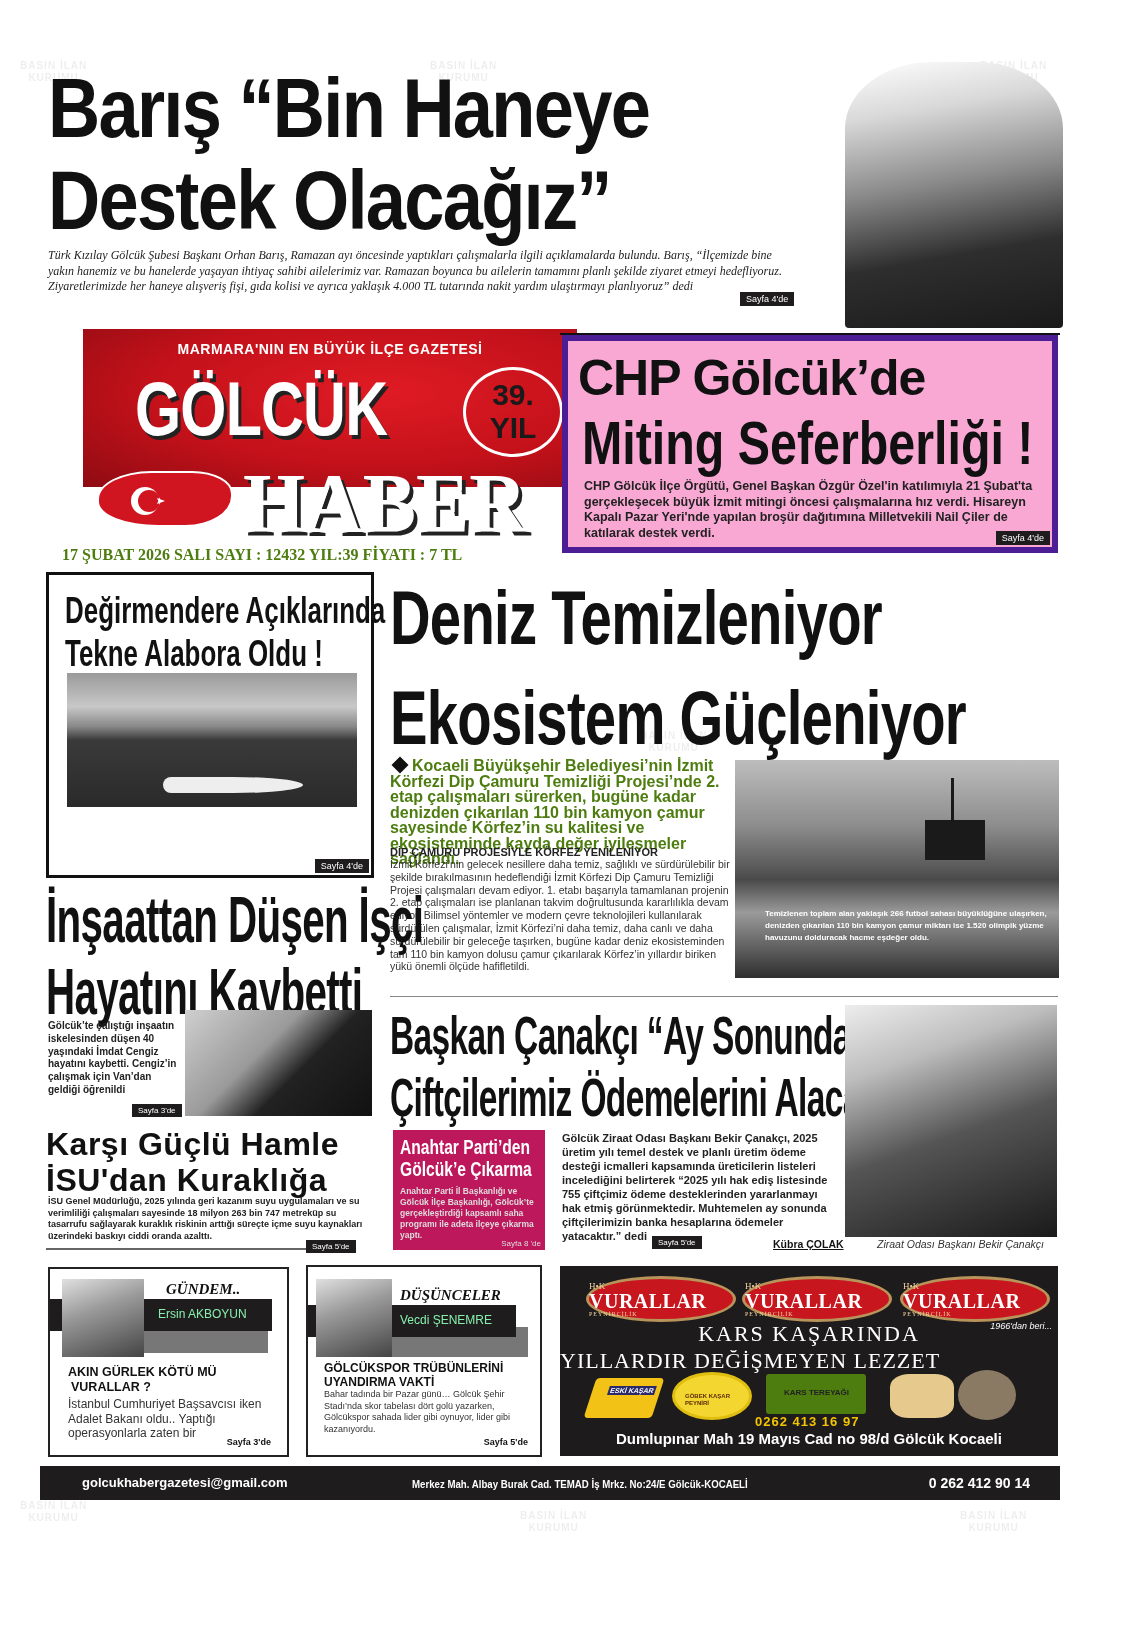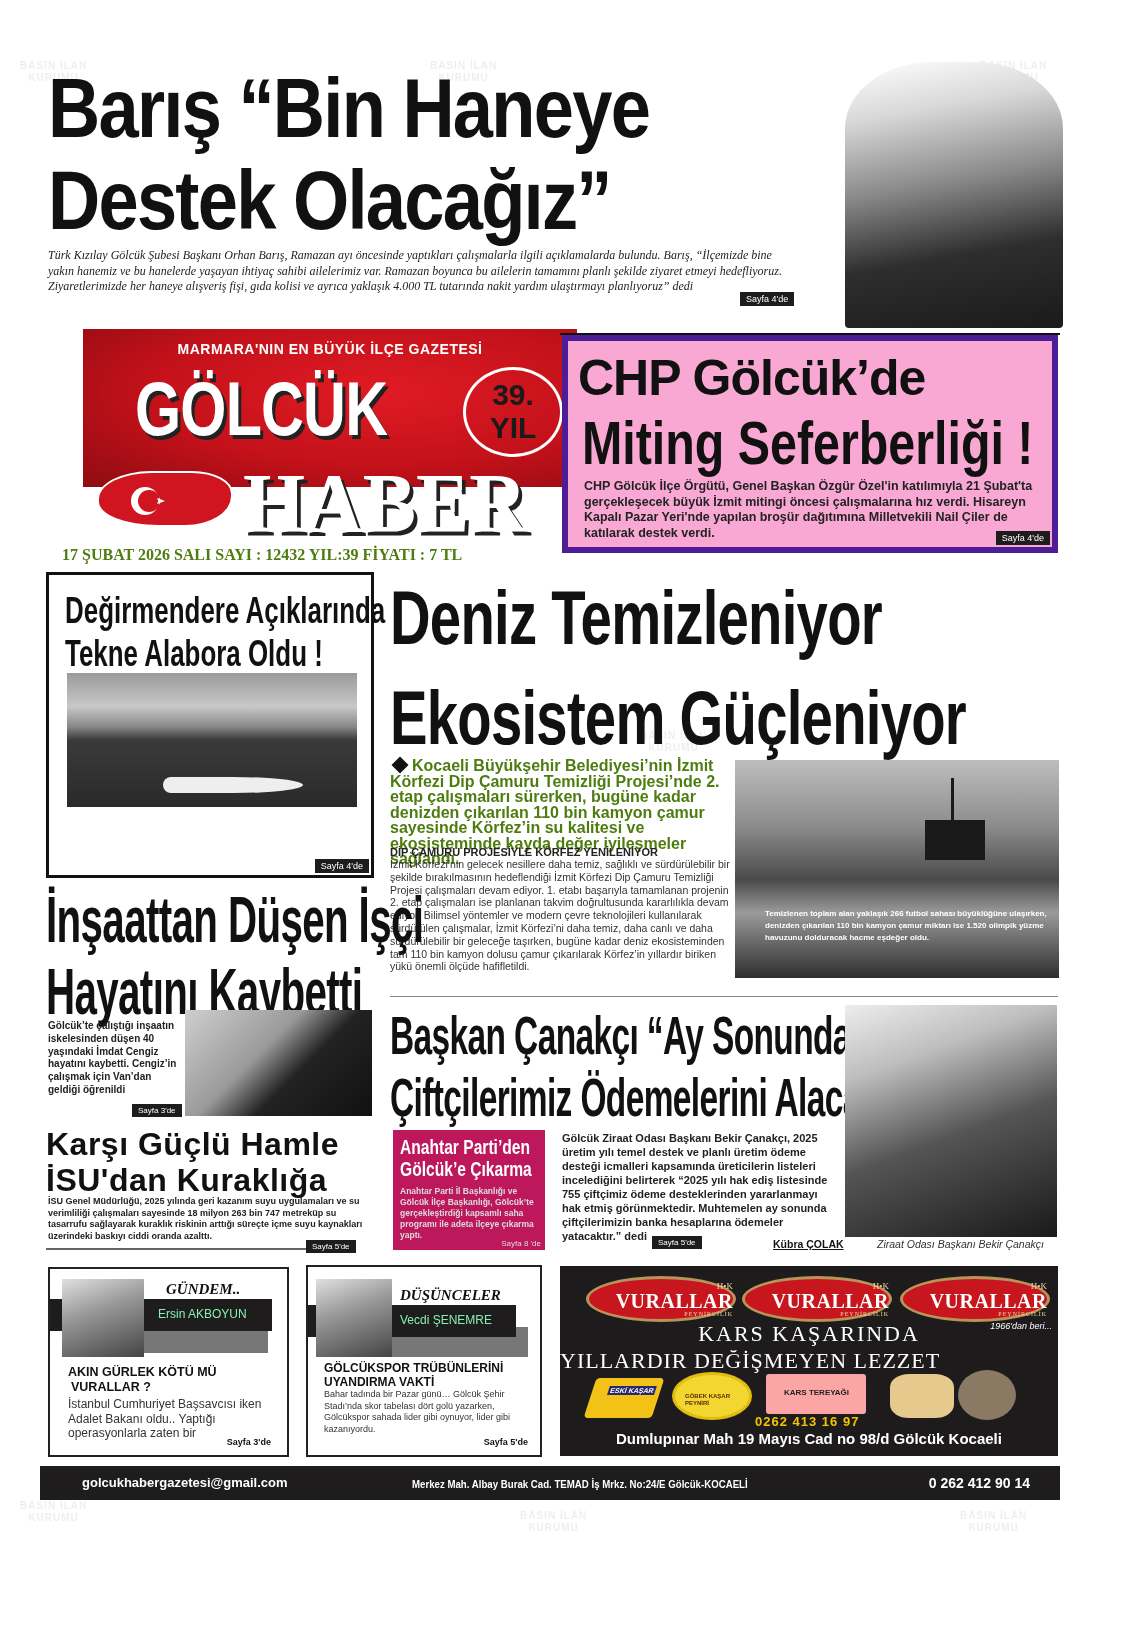--- a/index.html
+++ b/index.html
@@ -70,21 +70,21 @@
   .col-box { position:absolute; border: 2px solid #222; background: #fff; }
   .col-photo { position:absolute; width: 82px; height: 78px; background: linear-gradient(160deg, #e0e0e0 0%, #999 40%, #444 100%); }
   .col-bar { position:absolute; background:#1e1c1d; color:#86efac; font-size: 12px; padding: 8px 0 0 14px; }
   .col-bar-shadow { position:absolute; background:#777; }
   .col-title { position:absolute; font-family: "Liberation Serif", serif; font-style: italic; font-weight: 700; font-size: 15px; }
   .col-headline { position:absolute; font-weight: 700; color:#111; }
   .col-body { position:absolute; color:#333; }
 
   
   #ad { left: 560px; top: 1266px; width: 498px; height: 190px; background: #1d1b1c; }
-  .vural-logo { position:absolute; top: 10px; width: 150px; height: 46px; border-radius: 50%; background: #c8161e; border: 3px solid #b8935a; color:#fff; text-align:right; }
+  .vural-logo { position:absolute; top: 10px; width: 150px; height: 46px; border-radius: 50%; background: #c8161e; border: 3px solid #b8935a; color:#fff; text-align:left; }
   .vural-logo .hk { font-family: "Liberation Serif", serif; font-size: 9px; line-height: 10px; margin-top: 2px; color:#f2d3a0; }
   .vural-logo .nm { font-family: "Liberation Serif", serif; font-weight: 900; font-size: 20px; line-height: 20px; letter-spacing: 0.5px; }
   .vural-logo .sb { font-family: "Liberation Serif", serif; font-size: 6px; letter-spacing: 1px; color:#f2d3a0; }
   #ad-line1 { position:absolute; left: 0; right: 0; top: 55px; text-align:center; font-family:"Liberation Serif", serif; font-size: 22px; color:#fff; letter-spacing: 2px; }
   #ad-line2 { position:absolute; left: 0; right: 0; top: 82px; font-family:"Liberation Serif", serif; font-size: 22px; color:#fff; letter-spacing: 1px; }
   #ad-since { position:absolute; right: 6px; top: 55px; font-size: 9px; font-style: italic; color:#fff; }
   #ad-phone { position:absolute; left: 195px; top: 148px; font-size: 13px; font-weight: 900; color:#f5c400; letter-spacing: 1px; }
   #ad-address { position:absolute; left: 0; right: 0; top: 164px; text-align:center; font-size: 15px; font-weight: 700; color:#fff; }
   .cheese { position:absolute; }
 
@@ -246,21 +246,21 @@
   </div>
   <div id="ad-line1">KARS KAŞARINDA</div>
   <div id="ad-since">1966'dan beri...</div>
   <div id="ad-line2">YILLARDIR DEĞİŞMEYEN LEZZET</div>
   <div class="cheese" style="left:30px;top:112px;width:68px;height:40px;background:#f2c316;transform:skewX(-18deg);border-radius:4px;">
     <div style="position:absolute;left:16px;top:8px;font-size:7px;font-weight:700;color:#fff;background:#2a2a6a;padding:1px 2px;">ESKİ KAŞAR</div>
   </div>
   <div class="cheese" style="left:112px;top:106px;width:80px;height:48px;background:#f4d630;border-radius:50%;border:3px solid #e0be10;">
     <div style="position:absolute;left:10px;top:18px;font-size:6px;font-weight:700;color:#5a2a0a;width:60px;line-height:7px;">GÖBEK KAŞAR PEYNİRİ</div>
   </div>
-  <div class="cheese" style="left:206px;top:108px;width:100px;height:40px;background:#fca5a5;border-radius:3px;">
+  <div class="cheese" style="left:206px;top:108px;width:100px;height:40px;background:#4d7c0f;border-radius:3px;">
     <div style="position:absolute;left:18px;top:14px;font-size:8px;font-weight:700;color:#222;">KARS TEREYAĞI</div>
   </div>
   <div class="cheese" style="left:330px;top:108px;width:64px;height:44px;background:#e6c98c;border-radius:30%;"></div>
   <div class="cheese" style="left:398px;top:104px;width:58px;height:50px;background:#8a7a64;border-radius:50%;"></div>
   <div id="ad-phone">0262 413 16 97</div>
   <div id="ad-address">Dumlupınar Mah 19 Mayıs Cad no  98/d Gölcük Kocaeli</div>
 </div>
 
 <div id="footer" class="abs">
   <div id="footer-email">golcukhabergazetesi@gmail.com</div>

